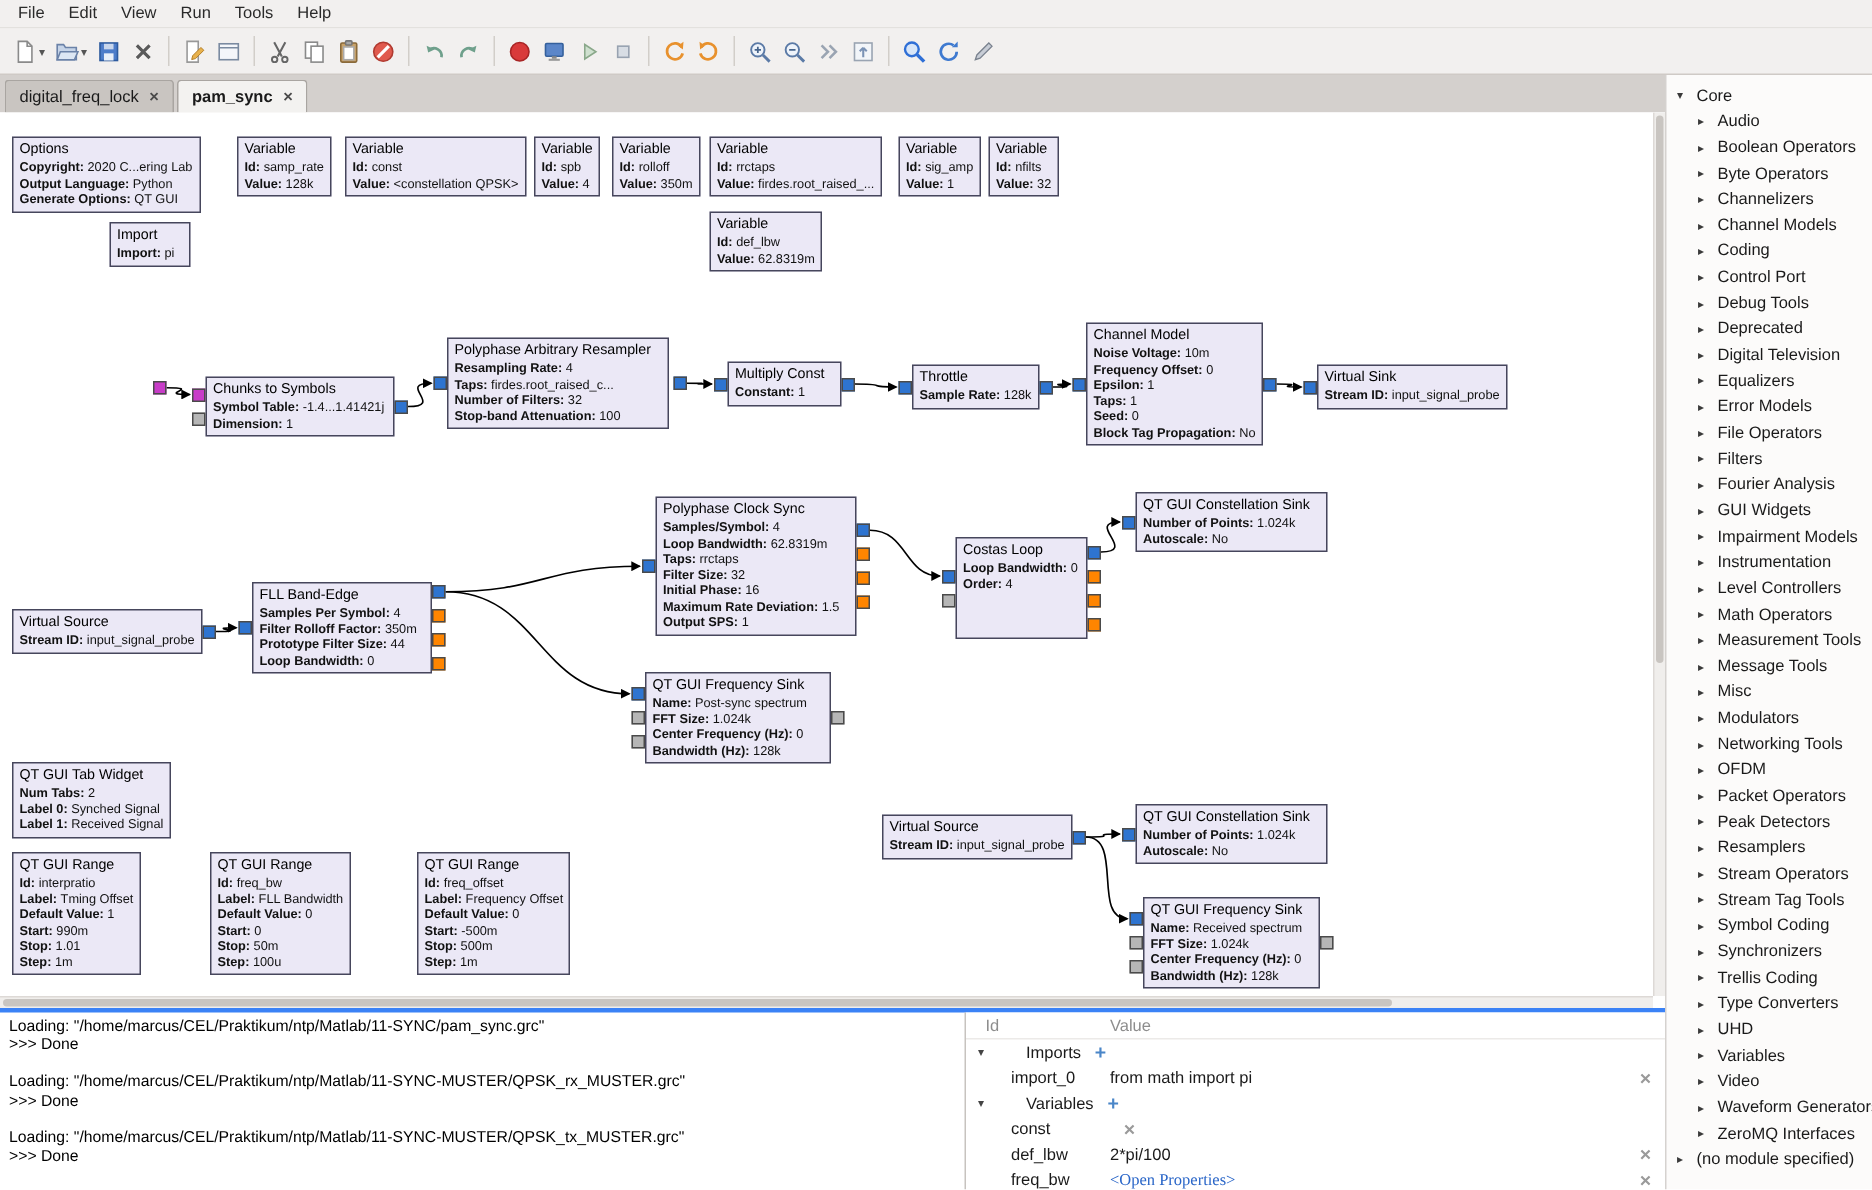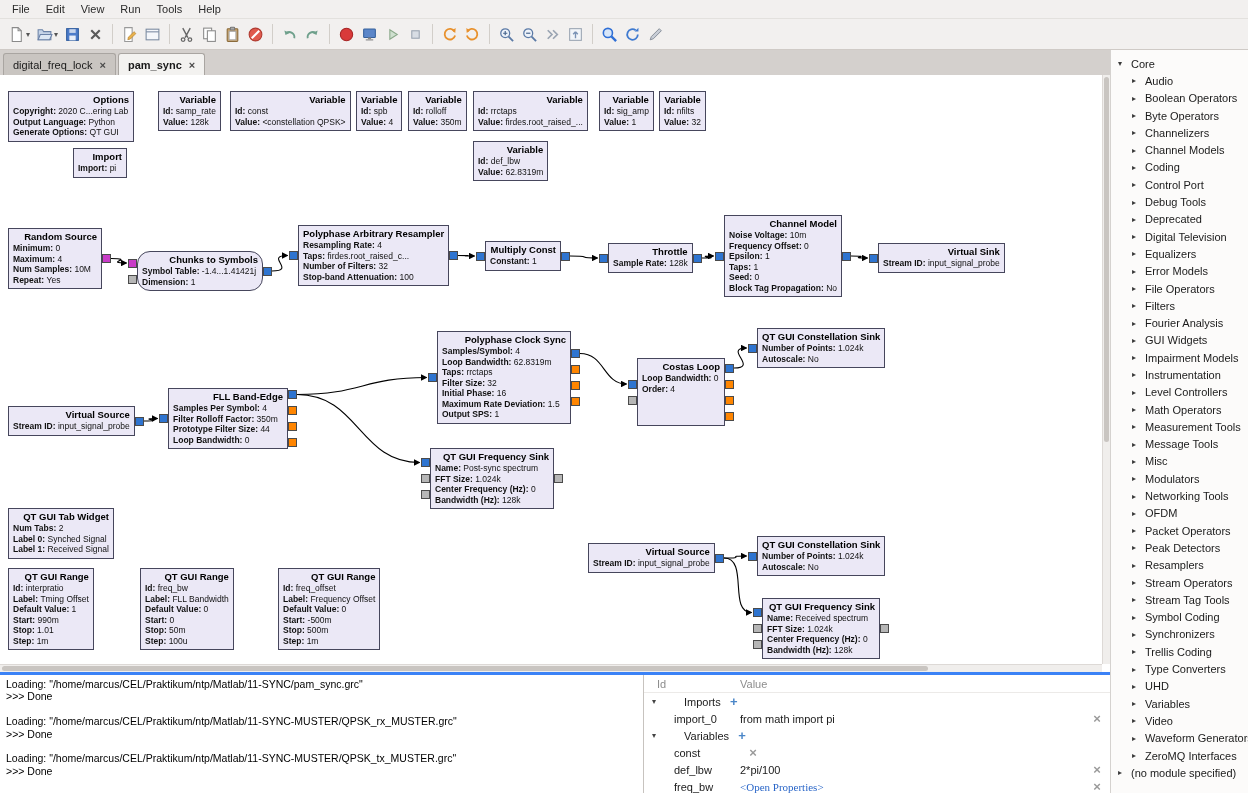--- a/index.html
+++ b/index.html
@@ -23,21 +23,21 @@
   .tab{height:22px;display:flex;align-items:center;gap:7px;padding:0 9px;background:#c9c5c1;border:1px solid #a9a5a1;border-bottom:none;border-radius:3px 3px 0 0;white-space:nowrap;}
   .tab.active{background:#f3f2f0;font-weight:bold;}
   .tab-close{font-size:11px;color:#4a4a4a;font-weight:bold;line-height:10px;}
   
   .canvas-wrap{position:relative;flex:1;background:#fff;overflow:hidden;min-height:0;}
   .canvas{position:absolute;left:0;top:0;right:8px;bottom:8px;background:#ffffff;overflow:hidden;}
   .wires{position:absolute;left:0;top:0;width:100%;height:100%;overflow:visible;z-index:5;pointer-events:none;}
   .wire{fill:none;stroke:#000;stroke-width:1.1;}
   .block{position:absolute;background:#ebe8f6;border:1px solid #46465c;padding:1px 4px 3px 4px;
     font-size:8.5px;line-height:10.5px;white-space:nowrap;width:max-content;z-index:1;}
-  .block-title{font-weight:bold;font-size:9.5px;line-height:13px;text-align:right;color:#000;}
+  .block-title{font-weight:normal;font-size:9.5px;line-height:13px;text-align:left;color:#000;}
   .block-param{color:#111;}
   .pl{font-weight:bold;}
   .port{position:absolute;width:9px;height:9px;border:1px solid #4a4a4a;z-index:6;}
   .vscroll{position:absolute;top:0;right:0;bottom:8px;width:8px;background:#f0eeec;border-left:1px solid #ddd9d6;}
   .vthumb{position:absolute;top:2px;left:1px;right:1px;height:62%;background:#c9c5c1;border-radius:3px;}
   .hscroll{position:absolute;left:0;right:8px;bottom:0;height:8px;background:#f0eeec;border-top:1px solid #ddd9d6;}
   .hthumb{position:absolute;left:2px;top:1px;bottom:1px;width:84%;background:#c9c5c1;border-radius:3px;}
   
   .bottom{height:121px;flex:0 0 121px;display:flex;border-top:3px solid #3b82f6;background:#fff;}
   .console{width:644px;padding:3px 6px;overflow:hidden;border-right:1px solid #c7c3bf;}
@@ -360,28 +360,21 @@
             </div>
             <div class="block" style="left: 73px; top: 73px; min-width: 54px;">
               <div class="block-title">Import</div>
               <div class="block-param"><span class="pl">Import: </span><span class="pv">pi</span></div>
             </div>
             <div class="block" style="left: 473px; top: 66px; min-width: 74px;">
               <div class="block-title">Variable</div>
               <div class="block-param"><span class="pl">Id: </span><span class="pv">def_lbw</span></div>
               <div class="block-param"><span class="pl">Value: </span><span class="pv">62.8319m</span></div>
             </div>
-            <div class="block" style="left: 8px; top: 153px; min-width: 94px;">
-              <div class="block-title">Random Source</div>
-              <div class="block-param"><span class="pl">Minimum: </span><span class="pv">0</span></div>
-              <div class="block-param"><span class="pl">Maximum: </span><span class="pv">4</span></div>
-              <div class="block-param"><span class="pl">Num Samples: </span><span class="pv">10M</span></div>
-              <div class="block-param"><span class="pl">Repeat: </span><span class="pv">Yes</span></div>
-            </div>
-            <div class="block" style="left: 137px; top: 176px; min-width: 126px; border-radius: 13px;">
+            <div class="block" style="left: 137px; top: 176px; min-width: 126px;">
               <div class="block-title">Chunks to Symbols</div>
               <div class="block-param"><span class="pl">Symbol Table: </span><span class="pv">-1.4...1.41421j</span></div>
               <div class="block-param"><span class="pl">Dimension: </span><span class="pv">1</span></div>
             </div>
             <div class="block" style="left: 298px; top: 150px; min-width: 148px;">
               <div class="block-title">Polyphase Arbitrary Resampler</div>
               <div class="block-param"><span class="pl">Resampling Rate: </span><span class="pv">4</span></div>
               <div class="block-param"><span class="pl">Taps: </span><span class="pv">firdes.root_raised_c...</span></div>
               <div class="block-param"><span class="pl">Number of Filters: </span><span class="pv">32</span></div>
               <div class="block-param"><span class="pl">Stop-band Attenuation: </span><span class="pv">100</span></div>

